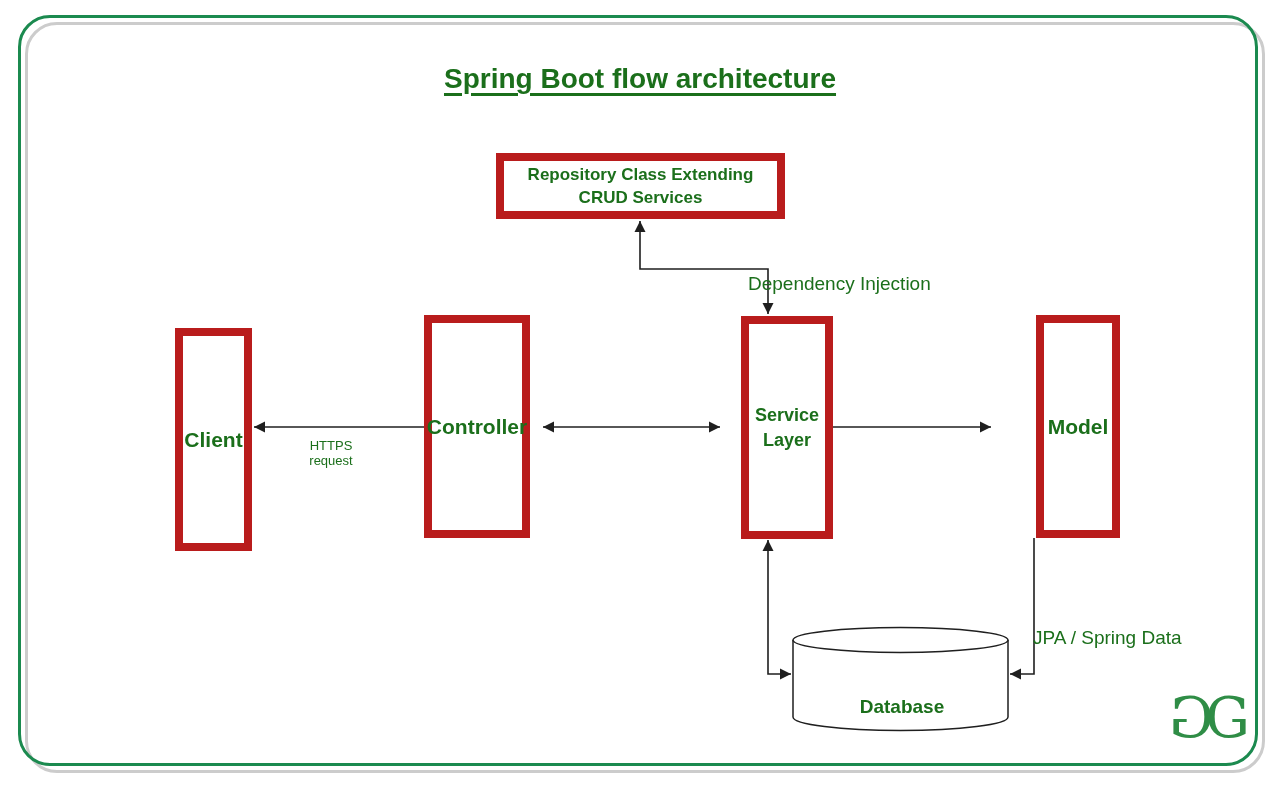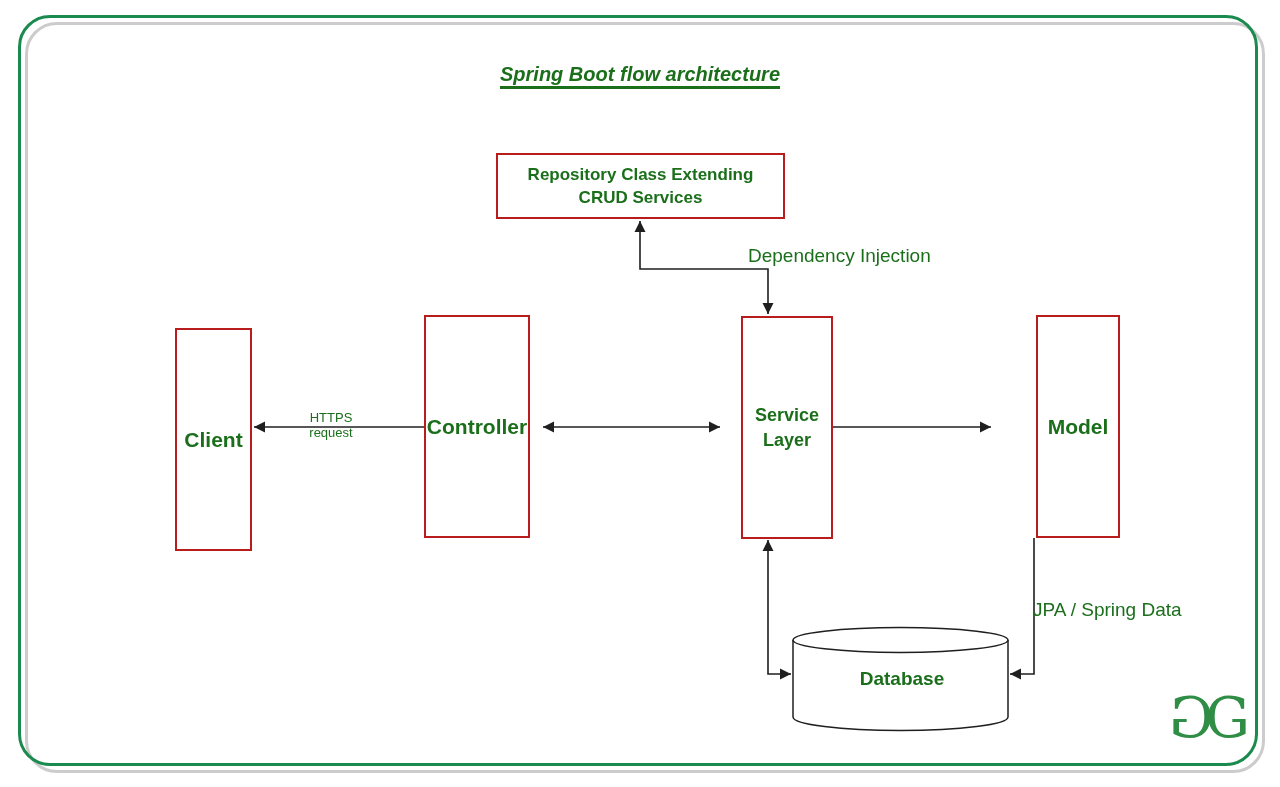--- a/index.html
+++ b/index.html
@@ -13,38 +13,38 @@
   html,body{background:#fff;}
   body{font-family:"Liberation Sans","DejaVu Sans",sans-serif;}
   .canvas{position:relative;width:1280px;height:787px;background:#fff;overflow:hidden;}
 
   .frame-shadow{position:absolute;left:25px;top:22px;width:1240px;height:751px;
     border:3px solid var(--shadow-gray);border-radius:32px;z-index:0;}
   .frame{position:absolute;left:18px;top:15px;width:1240px;height:751px;
     border:3px solid var(--frame-green);border-radius:32px;z-index:1;}
 
   .title{position:absolute;left:0;right:0;top:63px;text-align:center;z-index:3;
-    font-size:20px;font-weight:bold;color:var(--text-green);
-    text-decoration:underline;text-decoration-thickness:3px;text-underline-offset:5px;font-style:italic;}
+    font-size:28px;font-weight:bold;color:var(--text-green);
+    text-decoration:underline;text-decoration-thickness:3px;text-underline-offset:5px;}
 
   .overlay{position:absolute;left:0;top:0;z-index:2;}
   .edge{stroke:var(--line-black);stroke-width:1.6;fill:none;}
   .cyl{stroke:var(--line-black);stroke-width:1.5;fill:#ffffff;}
   #arrowhead path{fill:var(--line-black);}
 
-  .node{position:absolute;background:#fff;border:2px solid #b91c1c;z-index:3;
+  .node{position:absolute;background:#fff;border:8px solid #b91c1c;z-index:3;
     display:flex;flex-direction:column;align-items:center;justify-content:center;
     color:var(--text-green);font-weight:bold;text-align:center;}
   .node-client{left:175px;top:328px;width:77px;height:223px;font-size:21px;}
   .node-controller{left:424px;top:315px;width:106px;height:223px;font-size:21px;}
   .node-service{left:721px;top:316px;width:92px;height:223px;font-size:18px;line-height:25px;margin-left:20px;}
   .node-model{left:1036px;top:315px;width:84px;height:223px;font-size:21px;}
   .node-repository{left:496px;top:153px;width:289px;height:66px;font-size:17px;line-height:23px;}
 
-  .edge-label{position:absolute;color:var(--text-green);z-index:3;}
+  .edge-label{position:absolute;color:var(--text-green);z-index:3;margin-top:28px;}
   .label-https{left:281px;top:410px;width:100px;text-align:center;font-size:13px;line-height:15px;}
   .label-di{left:748px;top:245px;font-size:19px;}
   .label-jpa{left:1033px;top:599px;font-size:19px;}
   .label-database{left:793px;top:668px;width:206px;text-align:center;
     font-weight:bold;font-size:19px;z-index:3;padding-left:12px;}
 
   .logo{position:absolute;top:690px;right:30px;z-index:3;color:var(--brand-green);
     font-family:"DejaVu Serif","Liberation Serif",serif;font-size:56px;line-height:1;
     display:flex;align-items:center;}
   .logo .g{display:inline-block;}

